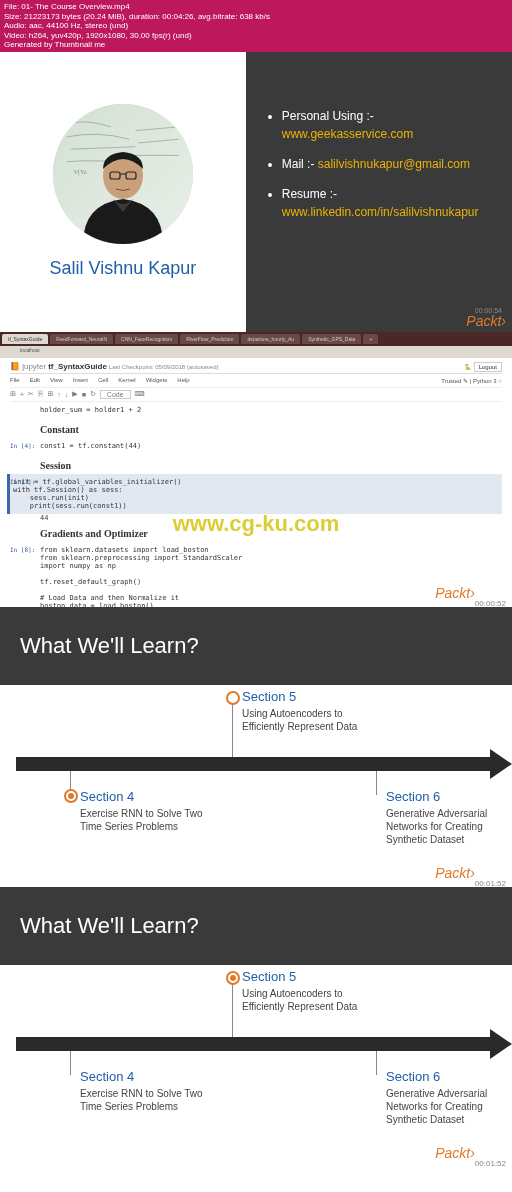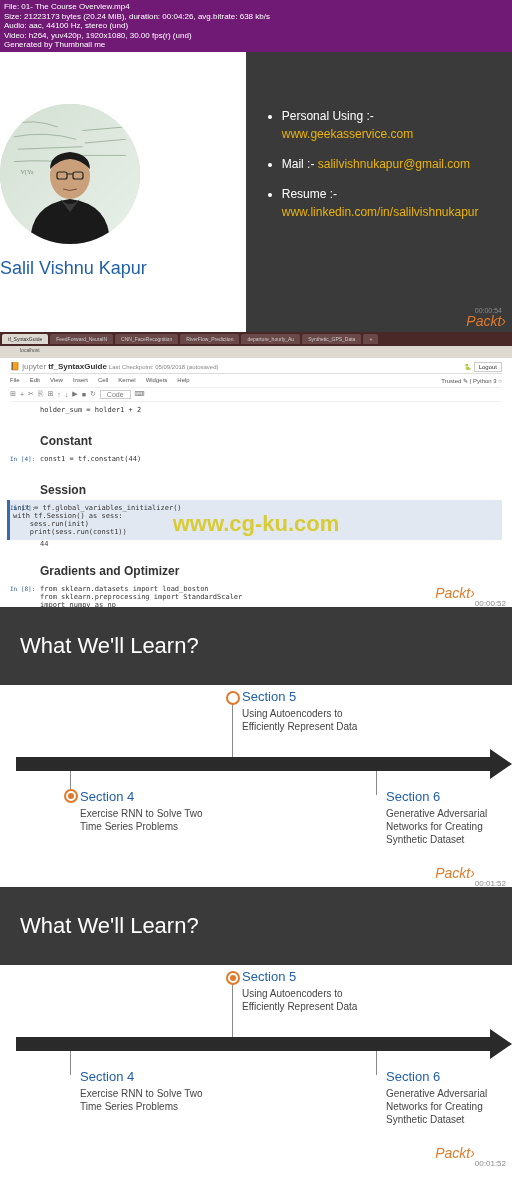--- a/index.html
+++ b/index.html
@@ -1,20 +1,20 @@
 <!DOCTYPE html>
 <html><head>
 <meta charset="utf-8">
 <style>
   body { margin: 0; font-family: Arial, sans-serif; width: 512px; background: #fff; }
-  .thumbnail-info { background: #701a75; color: #fff; font-size: 8px; padding: 2px 4px; line-height: 1.2; }
+  .thumbnail-info { background: #be185d; color: #fff; font-size: 8px; padding: 2px 4px; line-height: 1.2; }
   
   
   .slide1 { display: flex; height: 280px; }
-  .slide1-left { width: 48%; background: #fff; display: flex; flex-direction: column; align-items: flex-start; justify-content: center; }
+  .slide1-left { width: 48%; background: #fff; display: flex; flex-direction: column; align-items: center; justify-content: center; }
   .avatar-wrap { width: 140px; height: 140px; border-radius: 50%; overflow: hidden; background: #c8d8c8; position: relative; }
   .avatar-bg { position: absolute; inset: 0; background: linear-gradient(135deg, #d4e0d4 0%, #e8f0e8 100%); }
   .avatar-writing { position: absolute; inset: 8px; opacity: 0.6; }
   .avatar-writing path { stroke: #5a7a5a; stroke-width: 0.6; fill: none; }
   .avatar-writing text { fill: #3a5a3a; font-size: 5px; font-family: cursive; }
   .avatar-person { position: absolute; bottom: 0; left: 50%; transform: translateX(-50%); }
   .name { color: #1f5fa8; font-size: 18px; margin-top: 14px; }
   .slide1-right { width: 52%; background: #3a3a3a; color: #fff; font-size: 12px; padding: 55px 18px 0 18px; box-sizing: border-box; }
   .slide1-right ul { list-style: disc; padding-left: 18px; margin: 0; }
   .slide1-right li { margin-bottom: 12px; line-height: 1.5; }
@@ -32,21 +32,21 @@
   .jupyter { background: #fff; font-size: 7px; color: #333; padding: 4px 10px 0 10px; position: relative; }
   .jupy-head { display: flex; justify-content: space-between; align-items: center; border-bottom: 1px solid #ddd; padding-bottom: 2px; }
   .jupy-logo { color: #888; font-size: 8px; }
   .jupy-title { font-size: 8px; }
   .jupy-menu { display: flex; gap: 10px; color: #555; font-size: 6px; margin: 3px 0; justify-content: space-between; }
   .jupy-menu .left { display: flex; gap: 10px; }
   .jupy-tool { display: flex; gap: 4px; color: #777; font-size: 7px; border-top: 1px solid #eee; border-bottom: 1px solid #eee; padding: 2px 0; align-items: center; }
   .code-area { padding: 4px 0 4px 30px; font-family: monospace; font-size: 7px; position: relative; }
   .in-label { position: absolute; left: 0; color: #2a5a9a; font-size: 6px; }
   .code-line { white-space: pre; color: #333; }
-  .section-head { font-weight: bold; font-size: 12px; margin: 16px 0 3px 30px; }
+  .section-head { font-weight: bold; font-size: 10px; margin: 6px 0 3px 30px; font-family: Liberation Serif, serif; }
   .cell-highlight { background: #e2e8f2; border-left: 3px solid #3a6aa8; margin-left: -3px; padding-left: 3px; }
   .output { margin-left: 30px; font-family: Liberation Mono, monospace; font-size: 7px; color: #333; }
   .watermark { position: absolute; left: 50%; top: 70%; transform: translate(-50%, -50%); color: #d8c820; font-size: 22px; font-weight: bold; opacity: 0.9; pointer-events: none; }
   .jupyter-wrap { position: relative; height: 275px; overflow: hidden; }
 
   
   .tl-slide { position: relative; }
   .tl-head { background: #3a3a3a; color: #fff; font-size: 22px; padding: 26px 20px; }
   .tl-body { background: #fff; padding: 18px 14px 24px 14px; position: relative; height: 160px; }
   .arrow-bar { position: absolute; left: 16px; right: 16px; top: 72px; height: 14px; background: #2a2a2a; }

